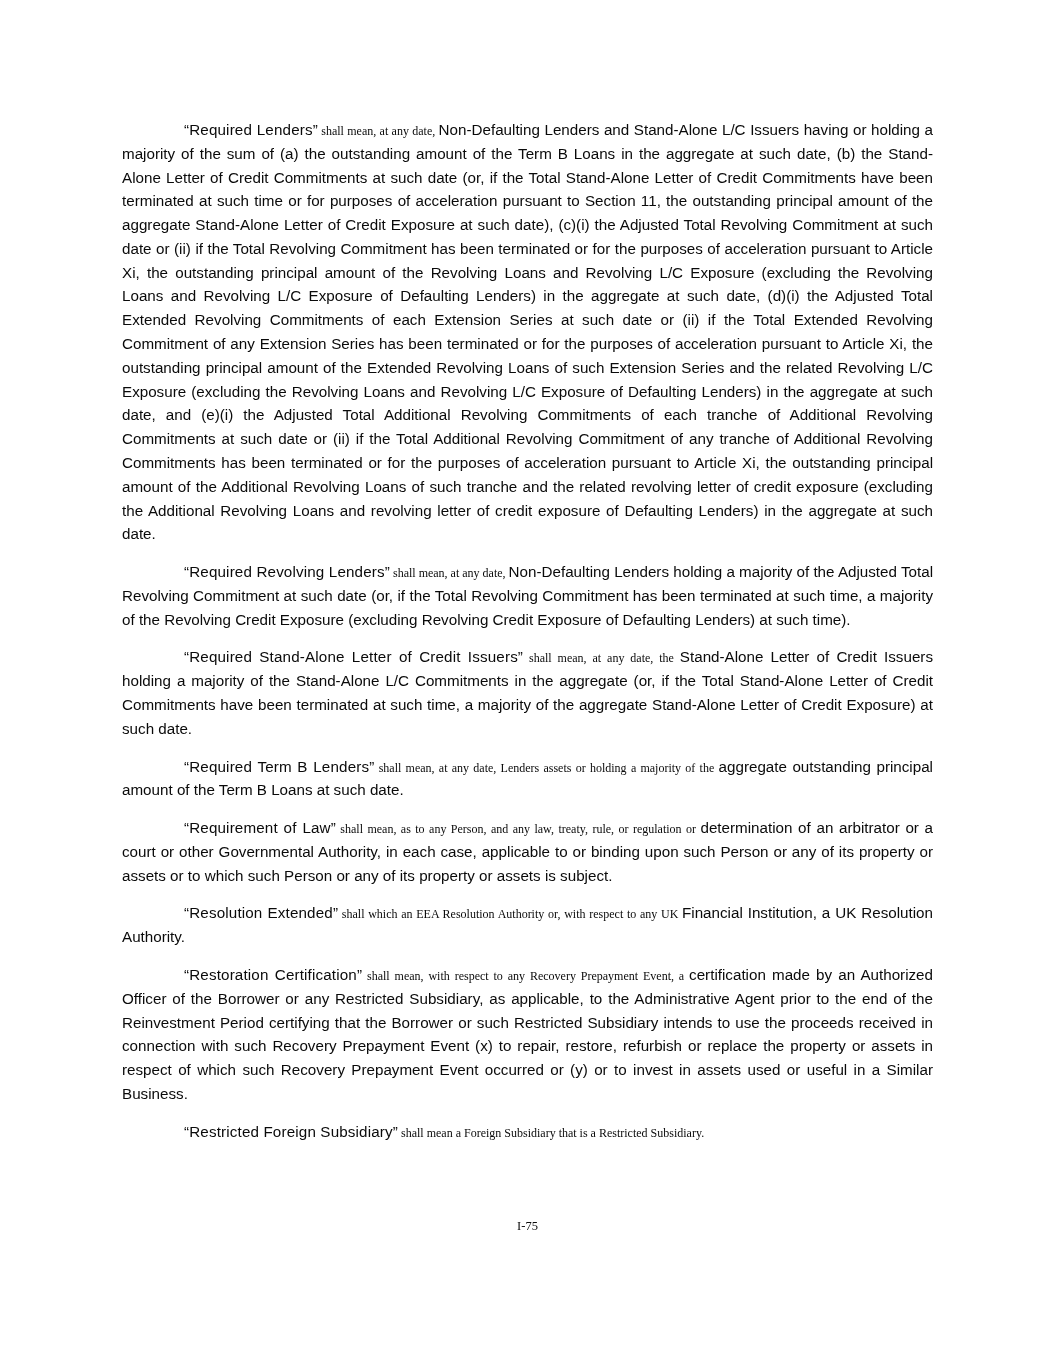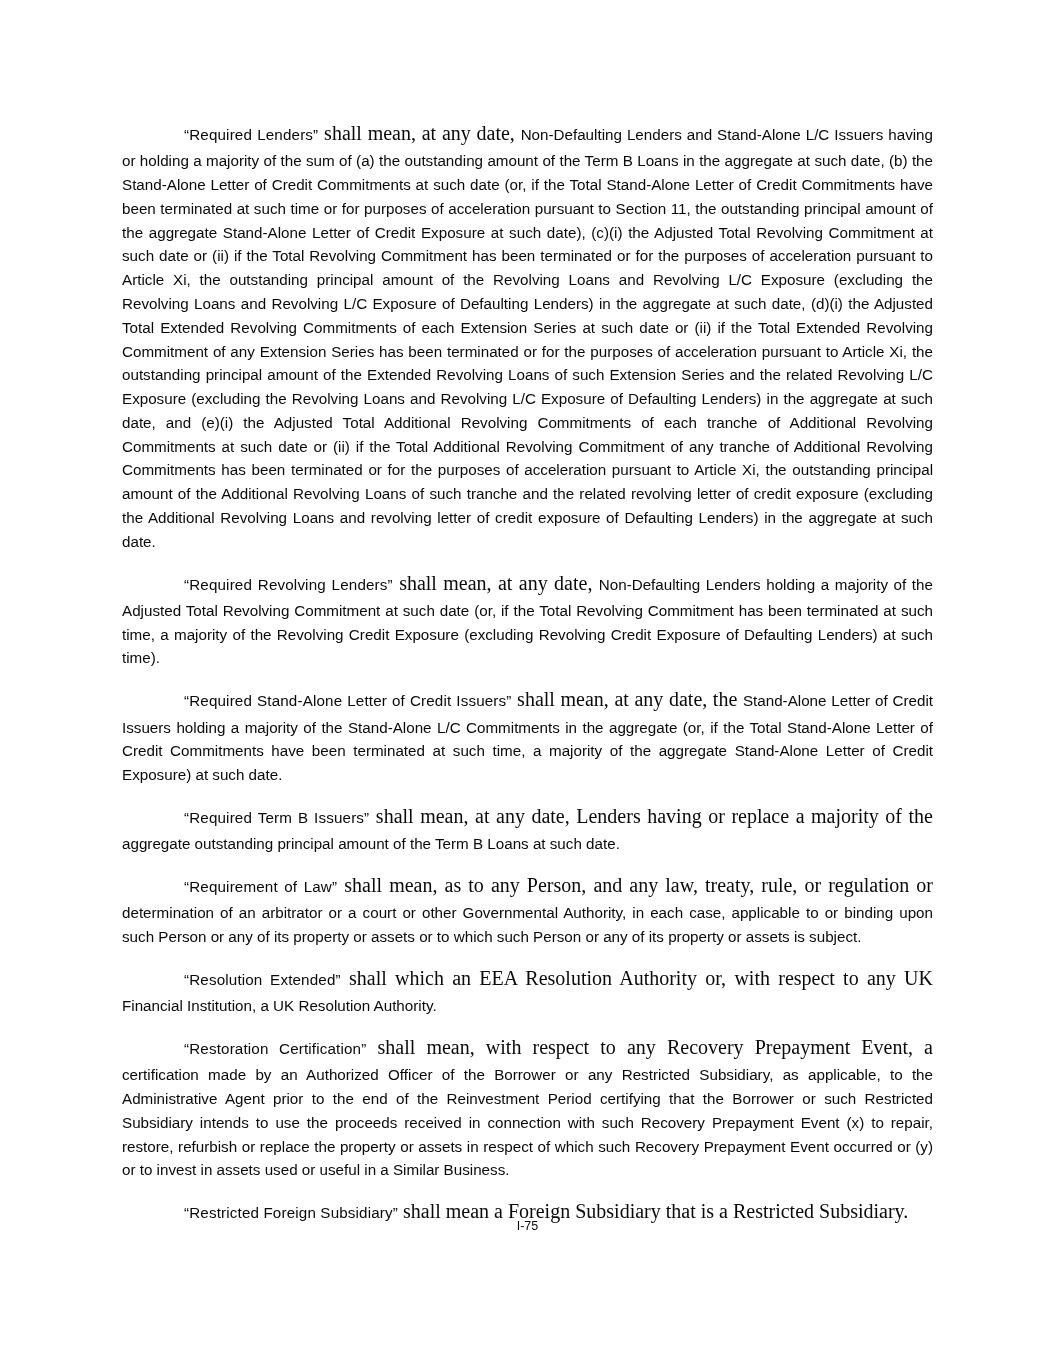--- a/index.html
+++ b/index.html
@@ -35,49 +35,49 @@
   p.para:last-of-type {
     margin-bottom: 4px;
   }
   .term {
     font-family: "Liberation Sans", sans-serif;
     font-weight: 400;
     letter-spacing: 0.15px;
   }
   .serif {
     font-family: "Liberation Serif", serif;
-    font-size: 20px;
+    font-size: 12px;
   }
   .u {
   }
   .page-number {
     position: absolute;
     left: 0;
     right: 0;
     top: 1219px;
     text-align: center;
-    font-family: Liberation Sans, sans-serif;
+    font-family: Liberation Serif, serif;
     font-size: 12.5px;
     color: #0a0a0a;
   }
 </style>
 </head>
 <body>
 
 <div class="page">
 
   <div class="body-text">
 
     <p class="para"><span class="term">“Required Lenders”</span><span class="serif"> shall mean, at any date, </span><span>Non-Defaulting Lenders and Stand-Alone L/C Issuers having or holding a majority of the sum of (a) the outstanding amount of the Term B Loans in the aggregate at such date, (b) the Stand-Alone Letter of Credit Commitments at such date (or, if the Total Stand-Alone Letter of Credit Commitments have been terminated at such time or for purposes of acceleration pursuant to Section 11, the outstanding principal amount of the aggregate Stand-Alone Letter of Credit Exposure at such date), (c)(i) the Adjusted Total Revolving Commitment at such date or (ii) if the Total Revolving Commitment has been terminated or for the purposes of acceleration pursuant to </span><span class="u">Article Xi</span><span>, the outstanding principal amount of the Revolving Loans and Revolving L/C Exposure (excluding the Revolving Loans and Revolving L/C Exposure of Defaulting Lenders) in the aggregate at such date, (d)(i) the Adjusted Total Extended Revolving Commitments of each Extension Series at such date or (ii) if the Total Extended Revolving Commitment of any Extension Series has been terminated or for the purposes of acceleration pursuant to </span><span class="u">Article Xi</span><span>, the outstanding principal amount of the Extended Revolving Loans of such Extension Series and the related Revolving L/C Exposure (excluding the Revolving Loans and Revolving L/C Exposure of Defaulting Lenders) in the aggregate at such date, and (e)(i) the Adjusted Total Additional Revolving Commitments of each tranche of Additional Revolving Commitments at such date or (ii) if the Total Additional Revolving Commitment of any tranche of Additional Revolving Commitments has been terminated or for the purposes of acceleration pursuant to </span><span class="u">Article Xi</span><span>, the outstanding principal amount of the Additional Revolving Loans of such tranche and the related revolving letter of credit exposure (excluding the Additional Revolving Loans and revolving letter of credit exposure of Defaulting Lenders) in the aggregate at such date.</span></p>
 
     <p class="para"><span class="term">“Required Revolving Lenders”</span><span class="serif"> shall mean, at any date, </span><span>Non-Defaulting Lenders holding a majority of the Adjusted Total Revolving Commitment at such date (or, if the Total Revolving Commitment has been terminated at such time, a majority of the Revolving Credit Exposure (excluding Revolving Credit Exposure of Defaulting Lenders) at such time).</span></p>
 
     <p class="para"><span class="term">“Required Stand-Alone Letter of Credit Issuers”</span><span class="serif"> shall mean, at any date, the </span><span>Stand-Alone Letter of Credit Issuers holding a majority of the Stand-Alone L/C Commitments in the aggregate (or, if the Total Stand-Alone Letter of Credit Commitments have been terminated at such time, a majority of the aggregate Stand-Alone Letter of Credit Exposure) at such date.</span></p>
 
-    <p class="para"><span class="term">“Required Term B Issuers”</span><span class="serif"> shall mean, at any date, Lenders having or replace a majority of the </span><span>aggregate outstanding principal amount of the Term B Loans at such date.</span></p>
+    <p class="para"><span class="term">“Required Term B Lenders”</span><span class="serif"> shall mean, at any date, Lenders assets or holding a majority of the </span><span>aggregate outstanding principal amount of the Term B Loans at such date.</span></p>
 
     <p class="para"><span class="term">“Requirement of Law”</span><span class="serif"> shall mean, as to any Person, and any law, treaty, rule, or regulation or </span><span>determination of an arbitrator or a court or other Governmental Authority, in each case, applicable to or binding upon such Person or any of its property or assets or to which such Person or any of its property or assets is subject.</span></p>
 
     <p class="para"><span class="term">“Resolution Extended”</span><span class="serif"> shall which an EEA Resolution Authority or, with respect to any UK </span><span>Financial Institution, a UK Resolution Authority.</span></p>
 
     <p class="para"><span class="term">“Restoration Certification”</span><span class="serif"> shall mean, with respect to any Recovery Prepayment Event, a </span><span>certification made by an Authorized Officer of the Borrower or any Restricted Subsidiary, as applicable, to the Administrative Agent prior to the end of the Reinvestment Period certifying that the Borrower or such Restricted Subsidiary intends to use the proceeds received in connection with such Recovery Prepayment Event (x) to repair, restore, refurbish or replace the property or assets in respect of which such Recovery Prepayment Event occurred or (y) or to invest in assets used or useful in a Similar Business.</span></p>
 
     <p class="para"><span class="term">“Restricted Foreign Subsidiary”</span><span class="serif"> shall mean a Foreign Subsidiary that is a Restricted Subsidiary.</span><span></span></p>
 
   </div>

